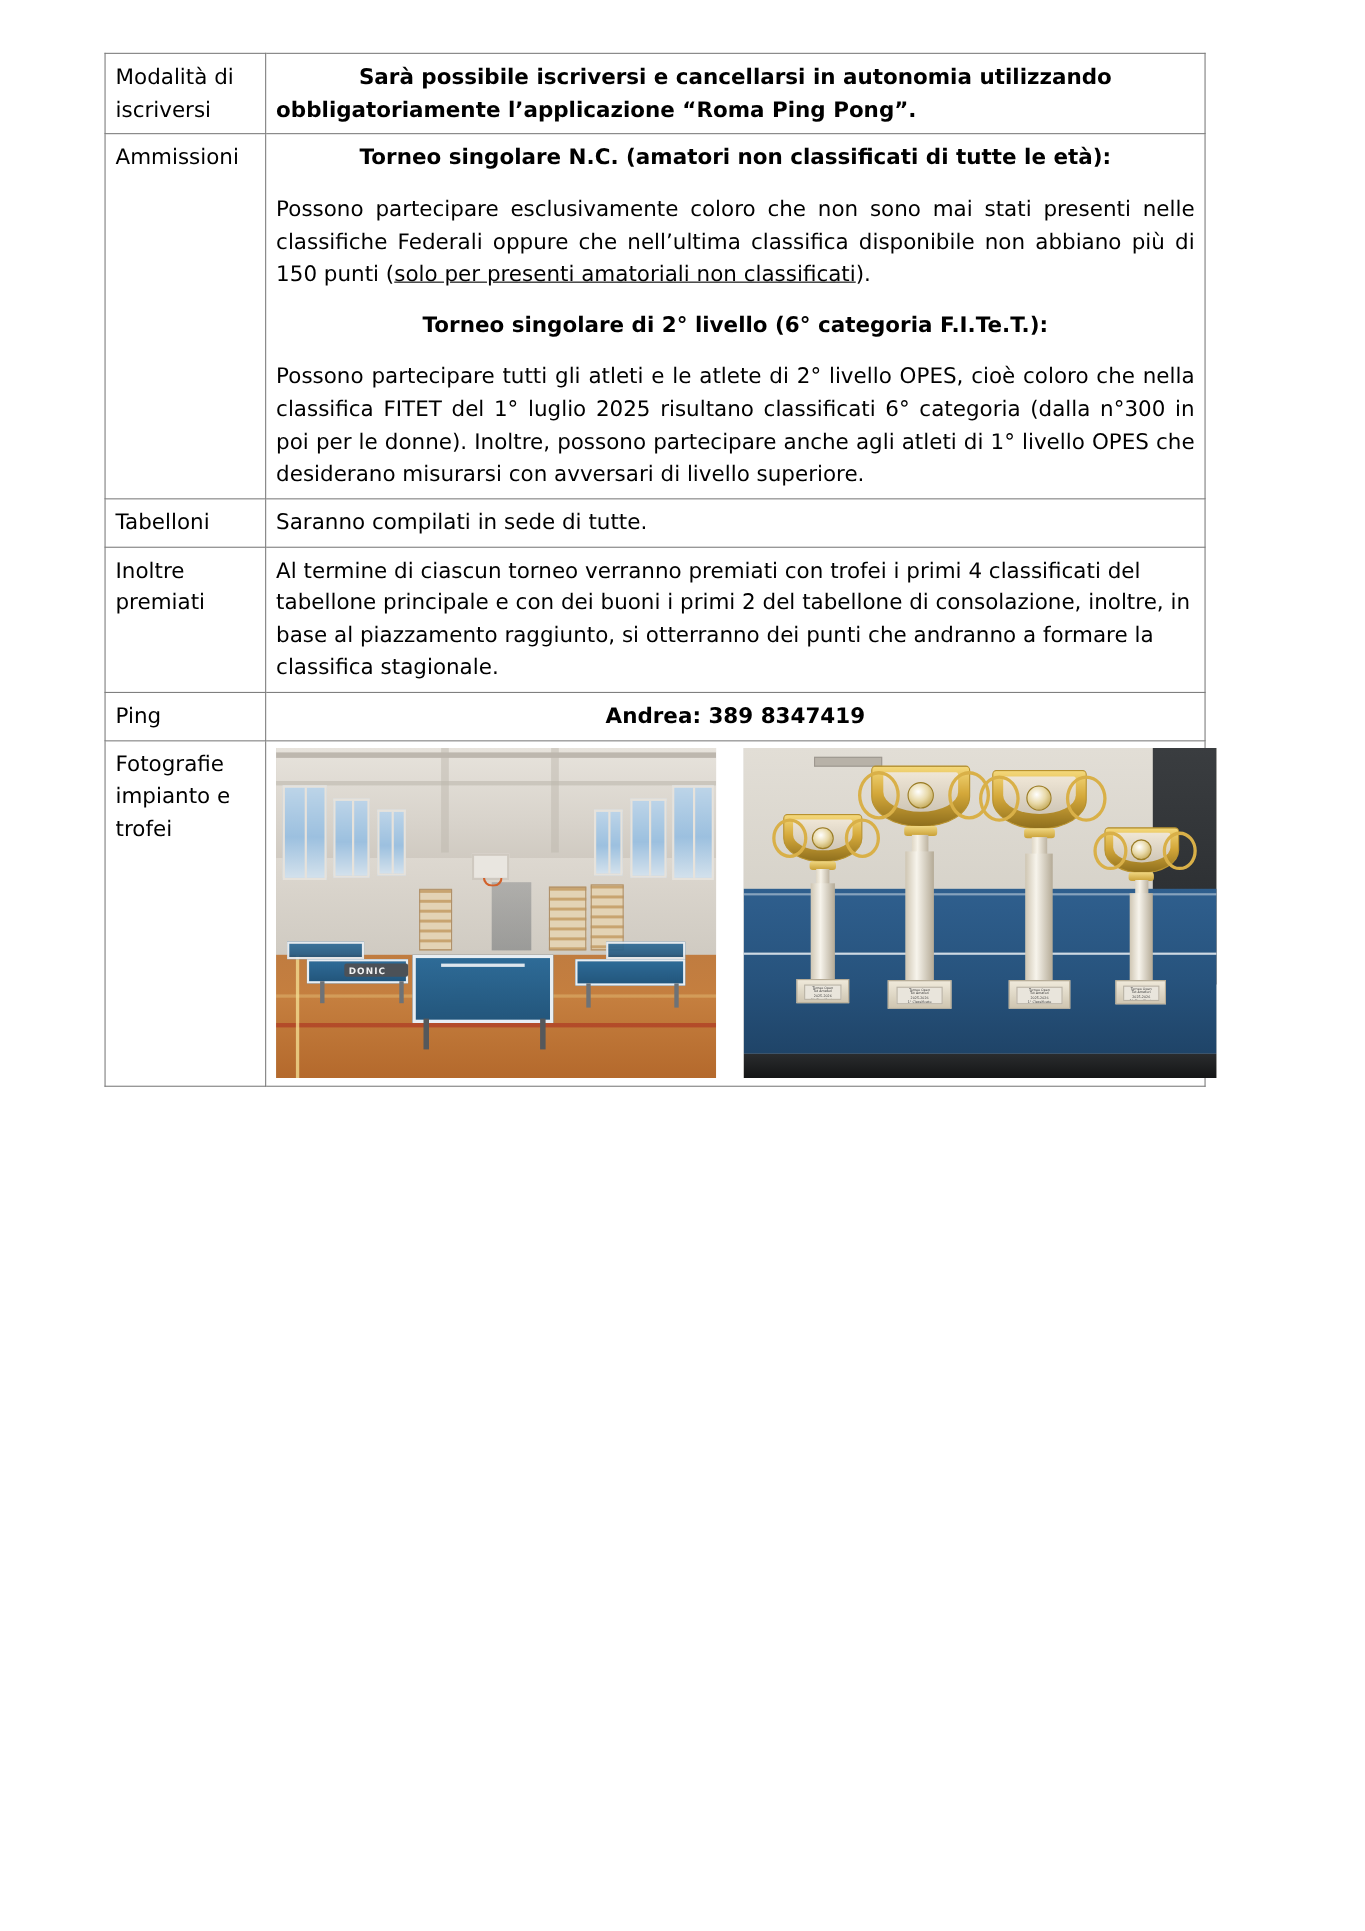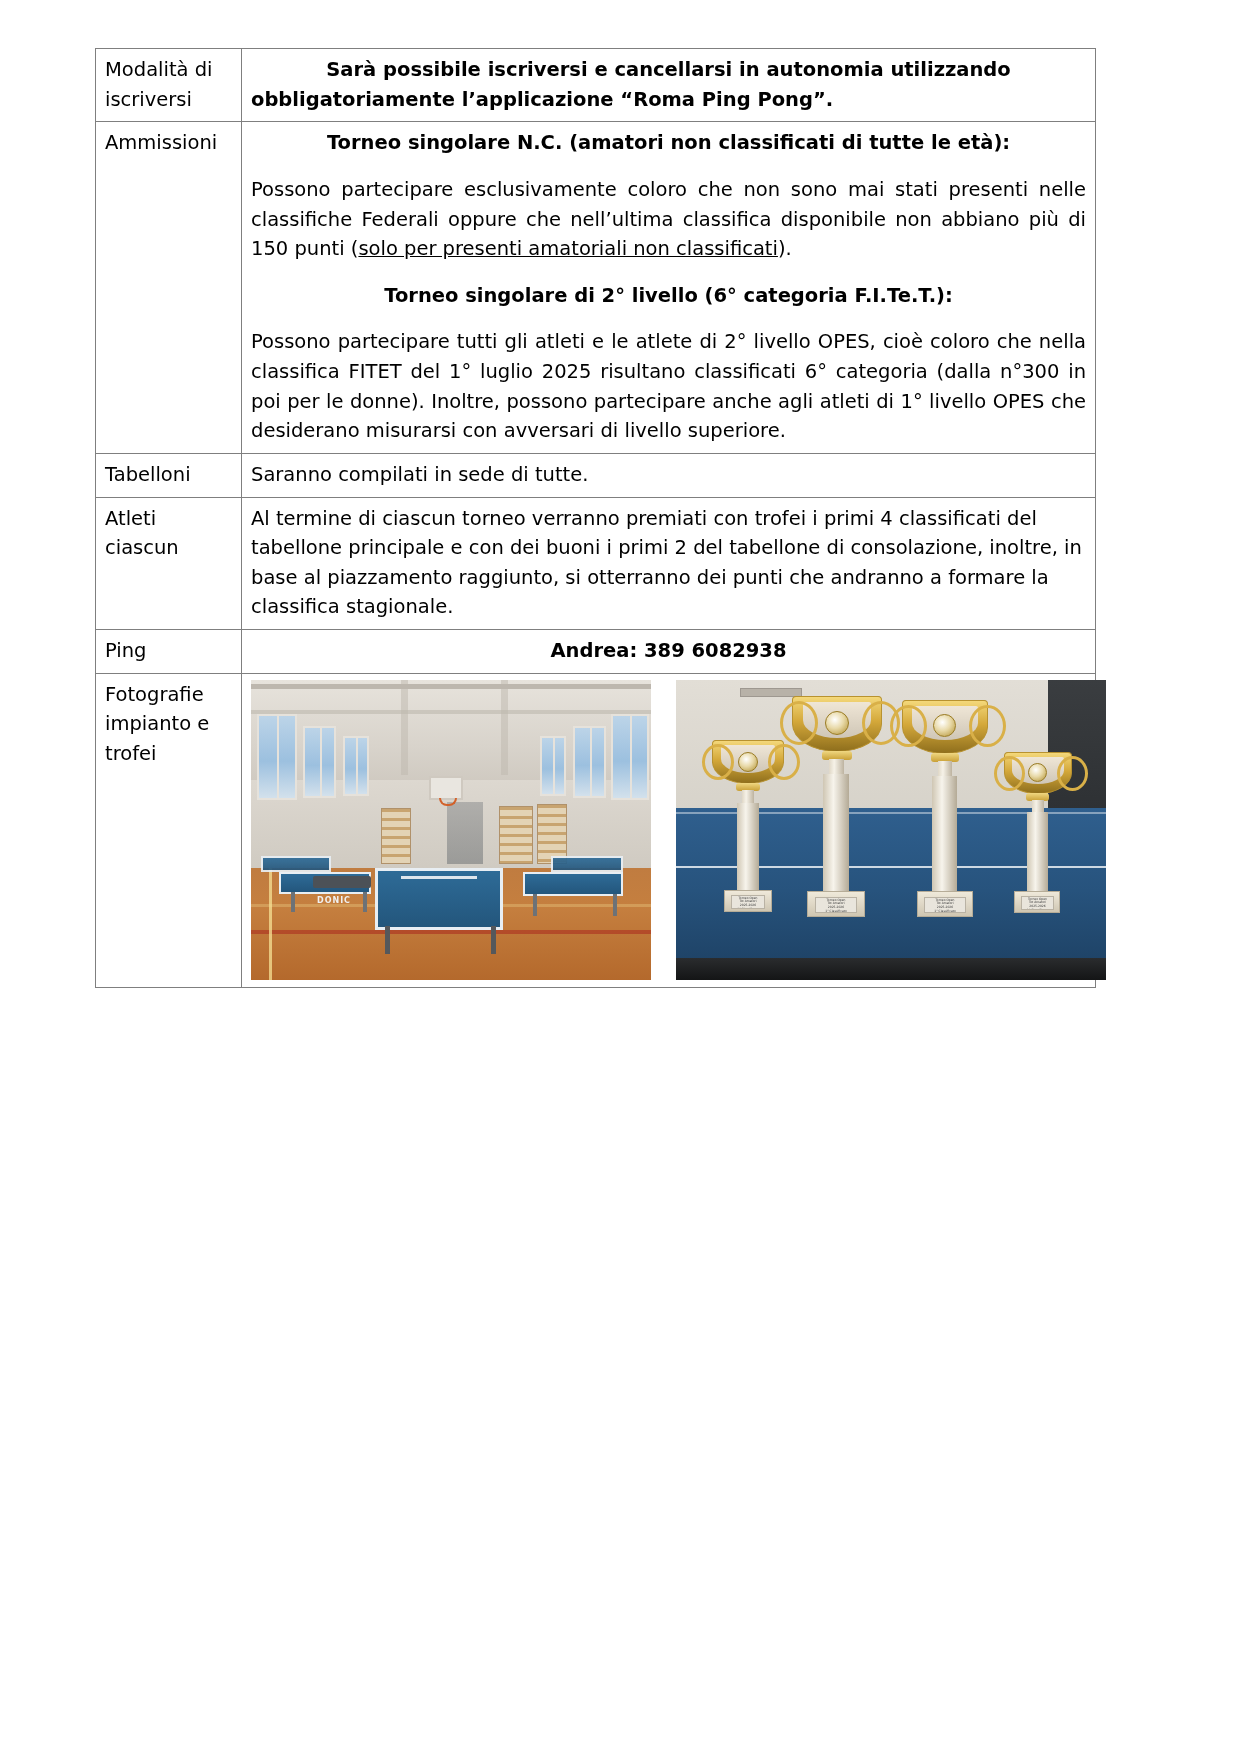--- a/index.html
+++ b/index.html
@@ -270,30 +270,30 @@
       </tr>
 
       <tr>
         <td class="label-cell">Tabelloni</td>
         <td class="content-cell">
           <p>Saranno compilati in sede di tutte.</p>
         </td>
       </tr>
 
       <tr>
-        <td class="label-cell">Atleti ciascun</td>
+        <td class="label-cell">Inoltre premiati</td>
         <td class="content-cell">
           <p>Al termine di ciascun torneo verranno premiati con trofei i primi 4 classificati del tabellone principale e con dei buoni i primi 2 del tabellone di consolazione, inoltre, in base al piazzamento raggiunto, si otterranno dei punti che andranno a formare la classifica stagionale.</p>
         </td>
       </tr>
 
       <tr>
         <td class="label-cell">Ping</td>
         <td class="content-cell">
-          <p class="bold">Andrea: 389 6082938</p>
+          <p class="bold">Andrea: 389 8347419</p>
         </td>
       </tr>
 
       <tr>
         <td class="label-cell">Fotografie impianto e trofei</td>
         <td class="content-cell photo-cell">
           <div class="photo-strip">
 
             <div class="photo photo-gym">
               <div class="gym-ceiling"></div>
@@ -335,21 +335,21 @@
               <div class="gym-table" style="left:272px;top:192px;width:100px;height:24px;"></div>
               <div class="gym-leg" style="left:282px;top:214px;height:22px;"></div>
               <div class="gym-leg" style="left:362px;top:214px;height:22px;"></div>
 
               <div class="gym-table" style="left:124px;top:188px;width:128px;height:62px;border-width:3px;"></div>
               <div class="gym-table-net" style="left:150px;top:196px;width:76px;height:3px;opacity:.9;"></div>
               <div class="gym-leg" style="left:134px;top:246px;height:28px;width:5px;background:#55585b;"></div>
               <div class="gym-leg" style="left:240px;top:246px;height:28px;width:5px;background:#55585b;"></div>
 
               <div class="gym-dark" style="left:62px;top:196px;width:58px;height:12px;border-radius:2px;"></div>
-              <div class="gym-logo" style="left:66px;top:197px;font-size:8px;margin-top:18px;">DONIC</div>
+              <div class="gym-logo" style="left:66px;top:197px;font-size:8px;">DONIC</div>
             </div>
 
             <div class="photo photo-trophies">
               <div class="tr-wall"></div>
               <div class="tr-vent" style="left:64px;top:8px;width:62px;height:9px;"></div>
               <div class="tr-right-panel"></div>
               <div class="tr-table"></div>
               <div class="tr-table-line" style="left:0;top:186px;width:100%;"></div>
               <div class="tr-table-line" style="left:0;top:132px;width:100%;opacity:.55;"></div>
               <div class="tr-floor"></div>

